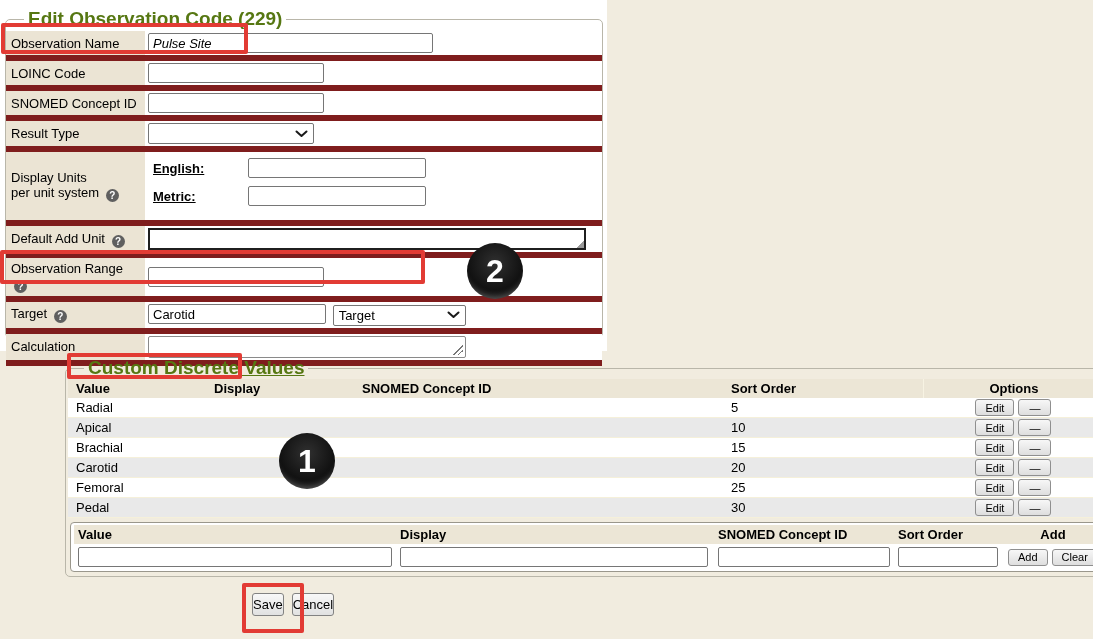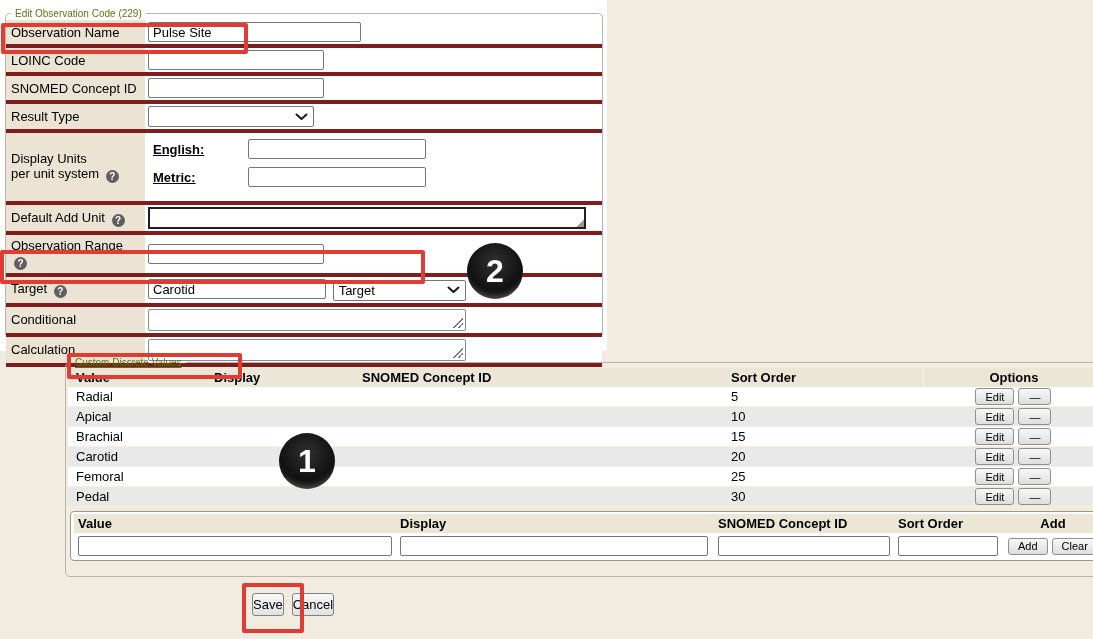--- a/index.html
+++ b/index.html
@@ -5,28 +5,28 @@
   * { margin:0; padding:0; box-sizing:border-box; }
   html,body { width:1093px; height:639px; }
   body { font-family:"Liberation Sans", sans-serif; font-size:13px; color:#000; background:#f1ecdf; }
   #screen { position:relative; width:1093px; height:639px; overflow:hidden; background:#f1ecdf; }
 
   
   .white-panel { position:absolute; left:0; top:0; width:607px; height:351px; background:#ffffff; }
 
   
   fieldset { position:absolute; border:1px solid #b9b6a9; border-radius:5px; }
-  fieldset legend { font-weight:normal; font-size:10px; color:#567712; padding:0 4px; margin-left:5px; }
+  fieldset legend { font-weight:bold; font-size:19px; color:#567712; padding:0 4px; margin-left:18px; }
   #edit-fieldset { left:5px; top:8px; width:598px; height:330px; background:#fff; }
   #discrete-fieldset { left:65px; top:357px; width:1020px; height:220px; background:transparent; }
   #discrete-fieldset legend { text-decoration:underline; }
 
   
   table.form { border-collapse:collapse; width:100%; margin-top:1px; }
-  table.form td { border-bottom:4px solid #7f1d1d; vertical-align:middle; }
+  table.form td { border-bottom:6px solid #7f1d1d; vertical-align:middle; }
   td.lbl { background:#ebe4d4; width:139px; padding:3px 4px 3px 5px; font-size:13px; }
   td.ctl { background:#fff; padding:2px 3px; }
 
   input.txt { height:20px; border:1px solid #767676; border-radius:2px; background:#fff;
               font:13px "Liberation Sans", sans-serif; padding:1px 4px; }
   .ta { position:relative; background:#fff; }
   .ta.dark { border:2px solid #1f1f1f; height:22px; }
   .ta.light { border:1px solid #8a8a8a; border-radius:2px; height:22px; }
   .corner-tri { position:absolute; right:0; bottom:0; width:9px; height:9px;
                 background:linear-gradient(315deg,#9a9a9a 0 42%,transparent 42%); }
@@ -94,21 +94,21 @@
 
 <div id="screen">
   <div class="white-panel"></div>
 
   <fieldset id="edit-fieldset">
     <legend>Edit Observation Code (229)</legend>
     <table class="form">
       <tbody>
           <tr>
         <td class="lbl" style="height:26px">Observation Name</td>
-        <td class="ctl"><input class="txt" style="width: 213px;" value="Pulse Site"></td>
+        <td class="ctl"><input class="txt" style="width: 285px; font-style: italic;" value="Pulse Site"></td>
       </tr>
       <tr>
         <td class="lbl" style="height:24px">LOINC Code</td>
         <td class="ctl"><input class="txt" style="width: 176px;" value=""></td>
       </tr>
       <tr>
         <td class="lbl" style="height:24px">SNOMED Concept ID</td>
         <td class="ctl"><input class="txt" style="width: 176px;" value=""></td>
       </tr>
       <tr>
@@ -162,28 +162,20 @@
           <span>Target</span>
           <span class="help">?</span>
         </td>
         <td class="ctl">
           <input class="txt" style="width: 178px;" value="Carotid">
           <div class="selectbox" style="width:133px; margin-left:3px">
             <span>Target</span>
             <svg width="13" height="8" viewBox="0 0 13 8">
                   <polyline points="1.5,1.5 6.5,6 11.5,1.5" fill="none" stroke="#1a1a1a" stroke-width="2" stroke-linecap="round" stroke-linejoin="round"></polyline>
                 </svg>
-          </div>
-        </td>
-      </tr>
-      <tr>
-        <td class="lbl" style="height:26px">Conditional</td>
-        <td class="ctl">
-          <div class="ta light" style="width:318px">
-            <span class="grip"></span>
           </div>
         </td>
       </tr>
       <tr>
         <td class="lbl" style="height:26px">Calculation</td>
         <td class="ctl">
           <div class="ta light" style="width:318px">
             <span class="grip"></span>
           </div>
         </td>

